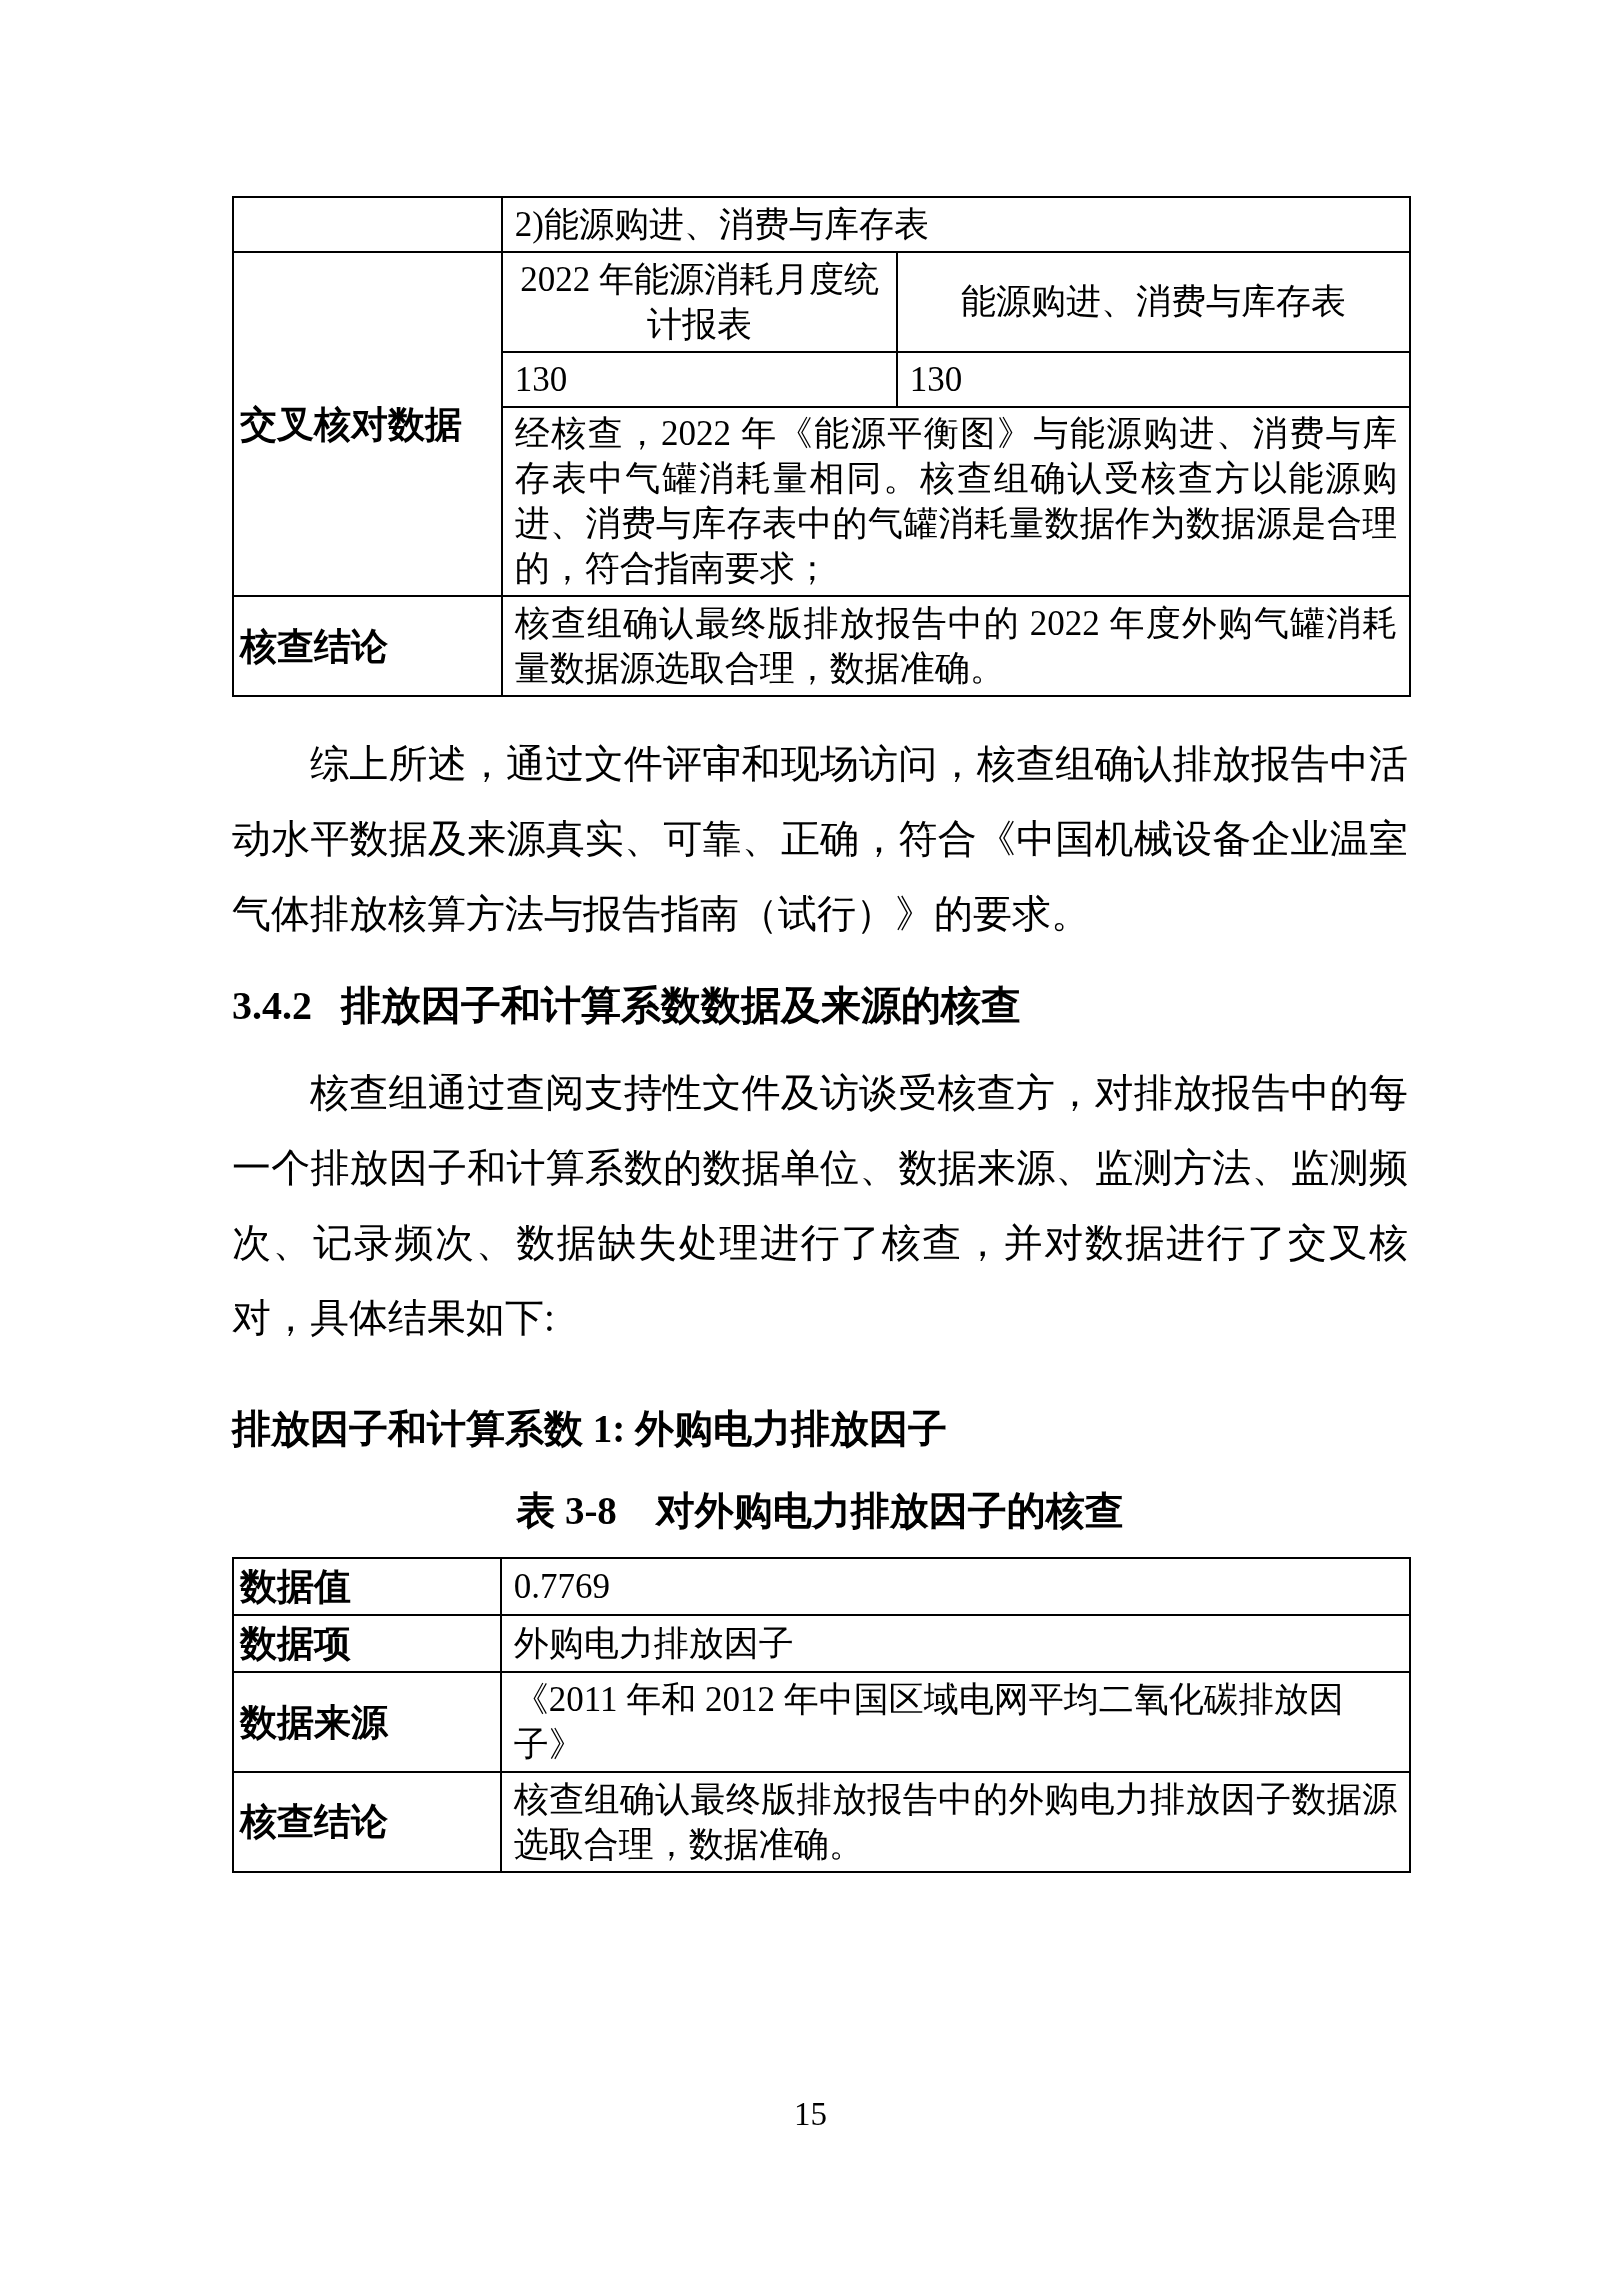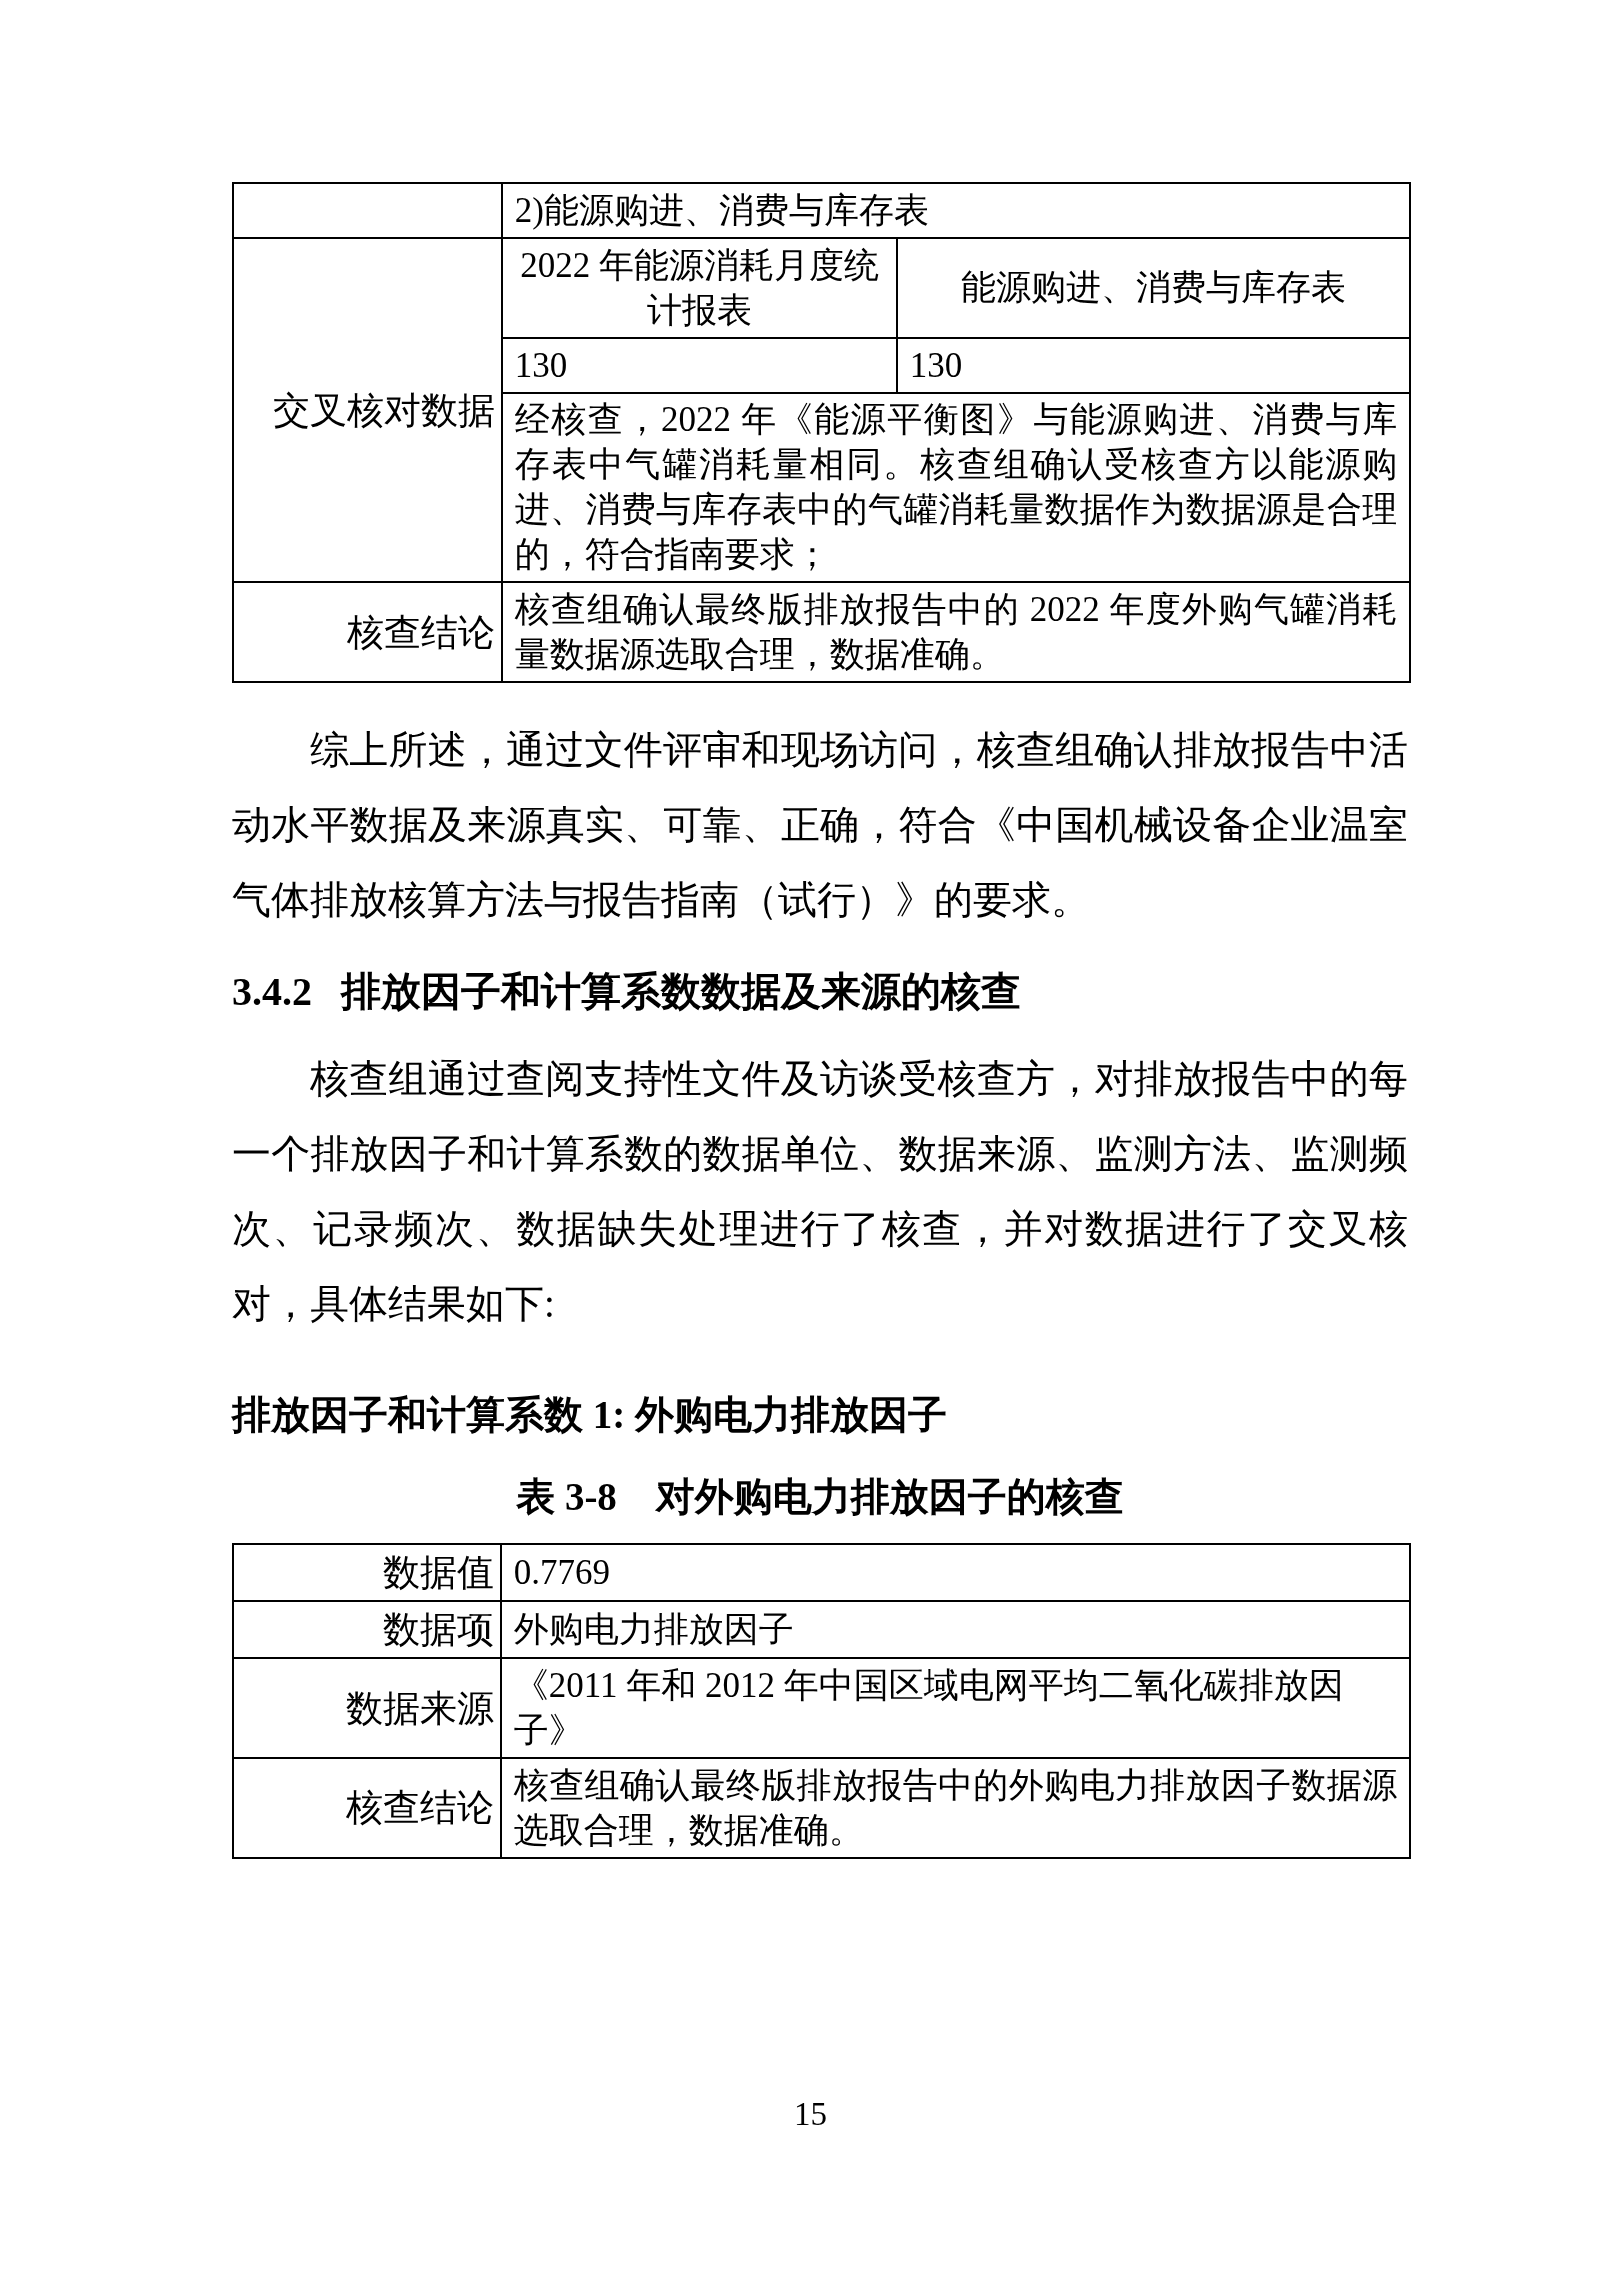--- a/index.html
+++ b/index.html
@@ -9,33 +9,33 @@
     width: 1621px;
     height: 2293px;
     background: #ffffff;
     color: #000000;
     font-family: "Liberation Serif", "DejaVu Serif", serif;
     overflow: hidden;
   }
   .content {
     position: absolute;
     left: 232px;
-    top: 182px;
+    top: 196px;
     width: 1176px;
   }
   table { border-collapse: collapse; table-layout: fixed; width: 1176px; }
   td {
     border: 2.9px solid #000;
     font-size: 35px;
     line-height: 45px;
     vertical-align: middle;
     padding: 3.9px 11.8px;
     word-break: break-all;
   }
-  .lbl { font-weight: normal; text-align: right; font-size: 37px; padding: 3.9px 5.9px; }
+  .lbl { font-weight: bold; text-align: left; font-size: 37px; padding: 3.9px 5.9px; }
   .hdr { text-align: center; }
   .cell-left { text-align: left; }
   .just { text-align: justify; }
   .r1 td { height: 51px; }
   .r2 td { height: 100px; }
   .r3 td { height: 46px; }
   .r4 td { height: 180px; }
   .r5 td { height: 86px; }
   .t2 td { height: 57px; }
   .t2 tr.last td { height: 90px; }

